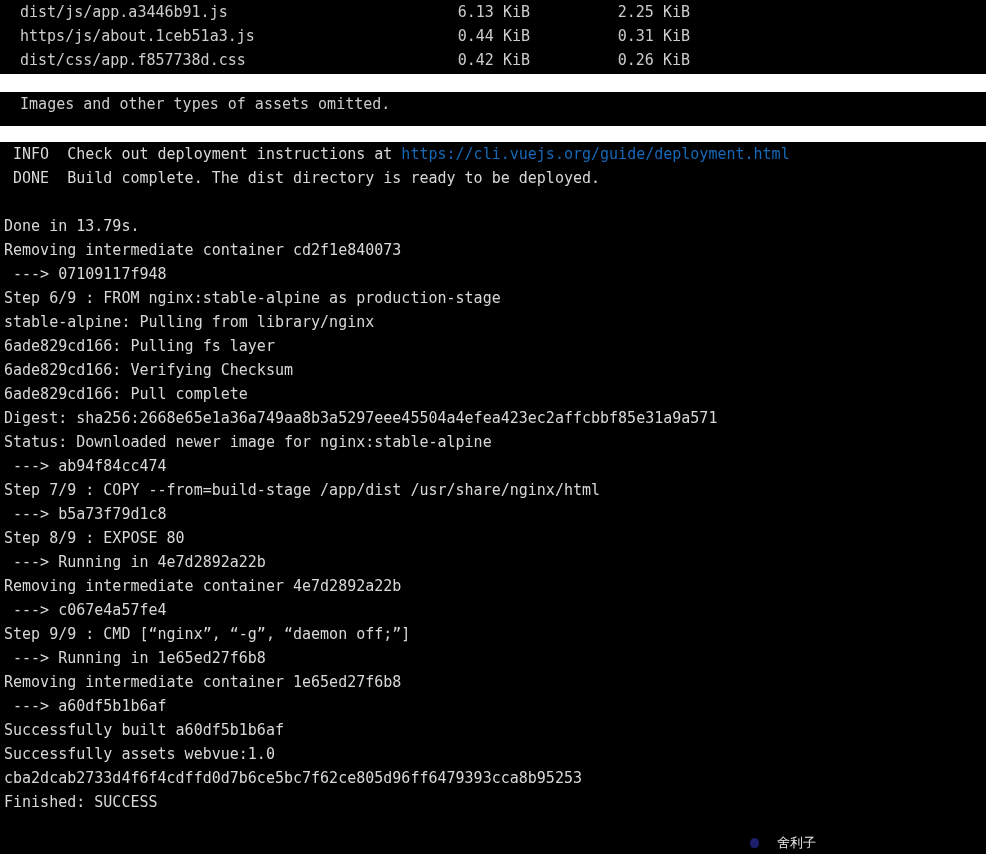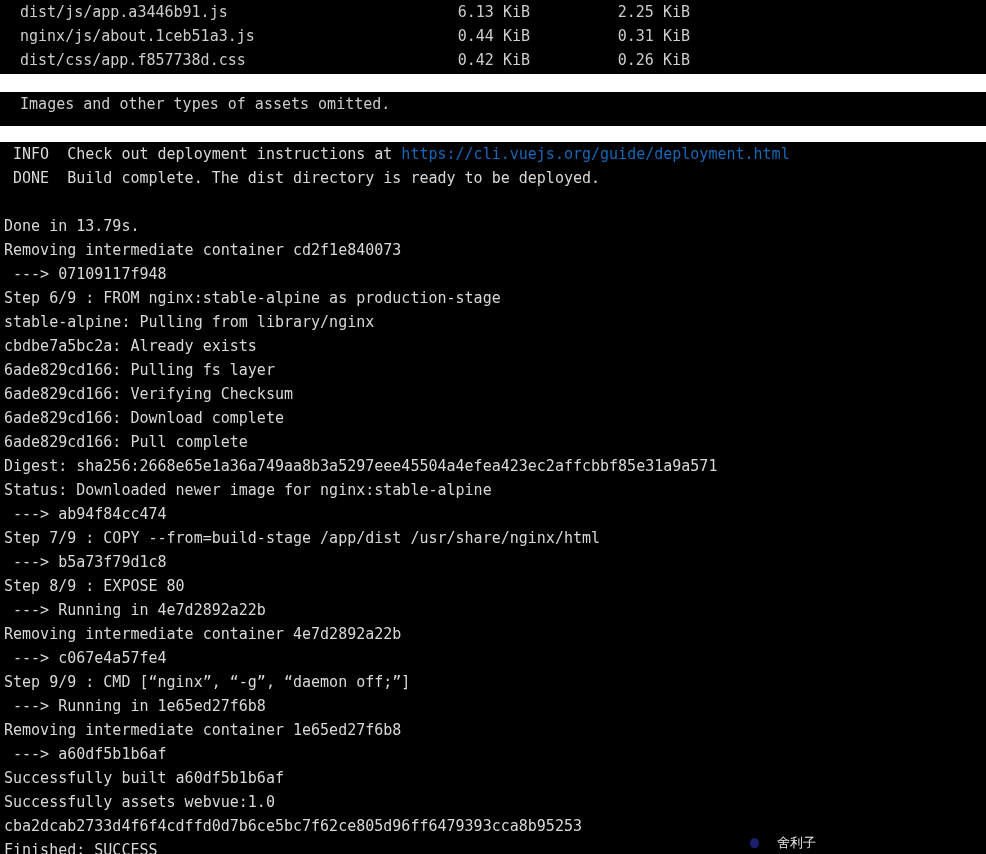--- a/index.html
+++ b/index.html
@@ -85,43 +85,41 @@
   }
 </style>
 </head>
 <body>
 
 <div id="screen">
 
   <div class="band" id="band-assets">
     <div id="assets-rows">
         <div class="line"><span class="asset-name">dist/js/app.a3446b91.js</span><span class="asset-size">6.13 KiB</span><span class="asset-gzip">2.25 KiB</span></div>
-        <div class="line"><span class="asset-name">nginx/js/about.1ceb51a3.js</span><span class="asset-size">0.44 KiB</span><span class="asset-gzip">0.31 KiB</span></div>
+        <div class="line"><span class="asset-name">https/js/about.1ceb51a3.js</span><span class="asset-size">0.44 KiB</span><span class="asset-gzip">0.31 KiB</span></div>
         <div class="line"><span class="asset-name">dist/css/app.f857738d.css</span><span class="asset-size">0.42 KiB</span><span class="asset-gzip">0.26 KiB</span></div>
       </div>
   </div>
 
   <div class="band" id="band-note">
     <div class="line">  Images and other types of assets omitted.</div>
   </div>
 
   <div class="band" id="band-main">
     <div id="main-lines">
         <div class="line"><span class="lbl"> INFO  Check out deployment instructions at </span><span class="url">https://cli.vuejs.org/guide/deployment.html</span></div>
         <div class="line"><span class="lbl"> DONE  Build complete. The dist directory is ready to be deployed.</span></div>
         <div class="line"><span class="blank"> </span></div>
         <div class="line"><span class="lbl">Done in 13.79s.</span></div>
         <div class="line"><span class="lbl">Removing intermediate container cd2f1e840073</span></div>
         <div class="line"><span class="lbl"> ---&gt; 07109117f948</span></div>
         <div class="line"><span class="lbl">Step 6/9 : FROM nginx:stable-alpine as production-stage</span></div>
         <div class="line"><span class="lbl">stable-alpine: Pulling from library/nginx</span></div>
-        <div class="line"><span class="lbl">cbdbe7a5bc2a: Already exists</span></div>
         <div class="line"><span class="lbl">6ade829cd166: Pulling fs layer</span></div>
         <div class="line"><span class="lbl">6ade829cd166: Verifying Checksum</span></div>
-        <div class="line"><span class="lbl">6ade829cd166: Download complete</span></div>
         <div class="line"><span class="lbl">6ade829cd166: Pull complete</span></div>
         <div class="line"><span class="lbl">Digest: sha256:2668e65e1a36a749aa8b3a5297eee45504a4efea423ec2affcbbf85e31a9a571</span></div>
         <div class="line"><span class="lbl">Status: Downloaded newer image for nginx:stable-alpine</span></div>
         <div class="line"><span class="lbl"> ---&gt; ab94f84cc474</span></div>
         <div class="line"><span class="lbl">Step 7/9 : COPY --from=build-stage /app/dist /usr/share/nginx/html</span></div>
         <div class="line"><span class="lbl"> ---&gt; b5a73f79d1c8</span></div>
         <div class="line"><span class="lbl">Step 8/9 : EXPOSE 80</span></div>
         <div class="line"><span class="lbl"> ---&gt; Running in 4e7d2892a22b</span></div>
         <div class="line"><span class="lbl">Removing intermediate container 4e7d2892a22b</span></div>
         <div class="line"><span class="lbl"> ---&gt; c067e4a57fe4</span></div>

